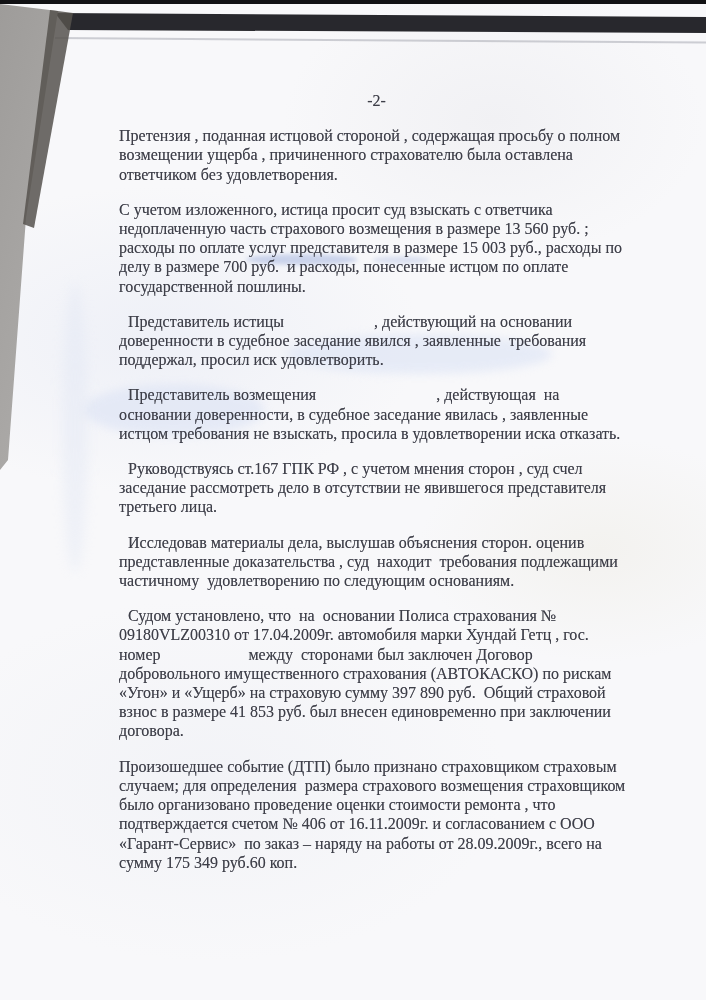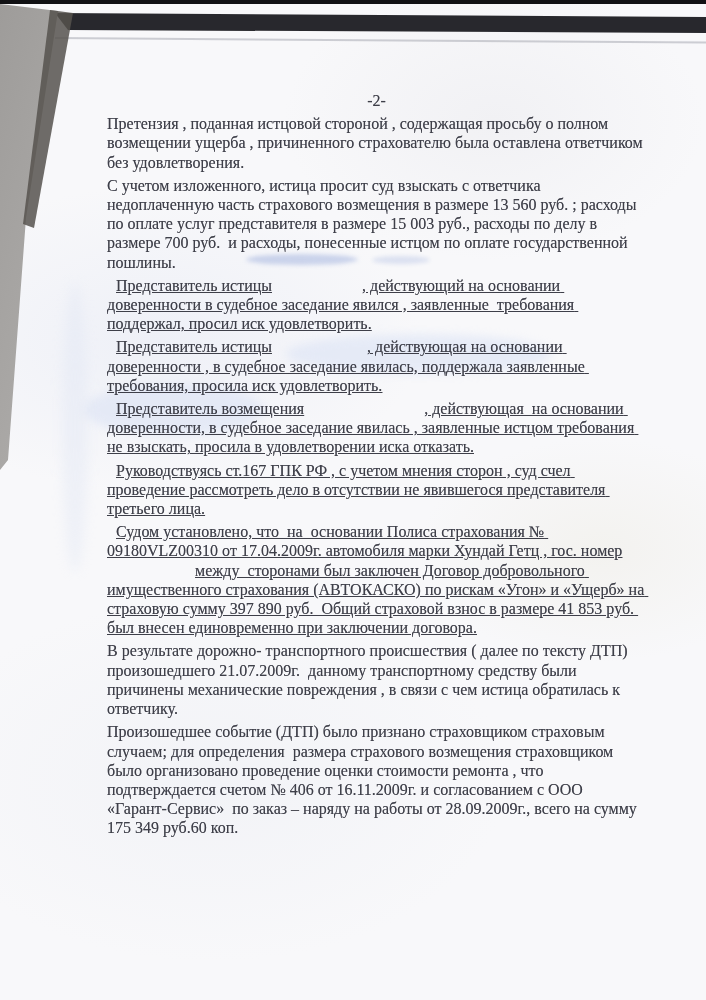--- a/index.html
+++ b/index.html
@@ -36,22 +36,22 @@
   .artifact{border-radius:50%;pointer-events:none;}
   .a1{left:246px;top:254px;width:112px;height:11px;background:var(--artifact-blue);opacity:.5;filter:blur(2px);}
   .a1b{left:372px;top:256px;width:58px;height:8px;background:var(--artifact-blue);opacity:.32;filter:blur(2px);}
   .a2{left:286px;top:334px;width:266px;height:40px;background:#dbe3f5;opacity:.6;filter:blur(5px);}
   .a3{left:84px;top:384px;width:180px;height:52px;background:#d9e1f4;opacity:.55;filter:blur(5px);}
   .a4{left:62px;top:282px;width:26px;height:290px;background:#dfe5f3;opacity:.4;filter:blur(6px);}
   .content{left:103px;top:91px;width:547px;color:var(--ink);
     font-size:16px;line-height:19.2px;
     text-shadow:0 0 .6px rgba(62,63,73,.55);}
   .page-number{text-align:center;margin:0 0 4px 0;}
-  .para{margin:4px;white-space:pre-wrap;}
-  .ind{text-indent:9px;text-decoration:underline;}
+  .para{margin:16px;white-space:pre-wrap;}
+  .ind{text-indent:9px;}
   .redact{display:inline-block;height:10px;}
   .w90{width:90px;}.w95{width:95px;}.w120{width:120px;}.w88{width:88px;}
 </style>
 </head>
 <body>
 
 <div class="full">
 
   <div class="abs top-bar"></div>
   <div class="full shadow-strip"></div>
@@ -67,28 +67,27 @@
 
   <div class="abs content">
     <div class="page-number">-2-</div>
 
     <p class="para">Претензия , поданная истцовой стороной , содержащая просьбу о полном возмещении ущерба , причиненного страхователю была оставлена ответчиком без удовлетворения.</p>
 
     <p class="para">С учетом изложенного, истица просит суд взыскать с ответчика недоплаченную часть страхового возмещения в размере 13 560 руб. ; расходы по оплате услуг представителя в размере 15 003 руб., расходы по делу в размере 700 руб.  и расходы, понесенные истцом по оплате государственной пошлины.</p>
 
     <p class="para ind"><span>Представитель истицы</span><span class="redact w90"></span><span>, действующий на основании доверенности в судебное заседание явился , заявленные  требования поддержал, просил иск удовлетворить.</span></p>
 
-    <p class="para ind"><span>Представитель истицы</span><span class="redact w95"></span><span>, действующая на основании доверенности , в судебное заседание явилась, поддержала заявленные требования, просила иск удовлетворить.</span></p>
 
     <p class="para ind"><span>Представитель возмещения</span><span class="redact w120"></span><span>, действующая  на основании доверенности, в судебное заседание явилась , заявленные истцом требования не взыскать, просила в удовлетворении иска отказать.</span></p>
 
 
-    <p class="para ind">Руководствуясь ст.167 ГПК РФ , с учетом мнения сторон , суд счел проведение рассмотреть дело в отсутствии не явившегося представителя третьего лица.</p>
+    <p class="para ind">Руководствуясь ст.167 ГПК РФ , с учетом мнения сторон , суд счел заседание рассмотреть дело в отсутствии не явившегося представителя третьего лица.</p>
 
+    <p class="para ind">Исследовав материалы дела, выслушав объяснения сторон. оценив представленные доказательства , суд  находит  требования подлежащими  частичному  удовлетворению по следующим основаниям.</p>
 
     <p class="para ind"><span>Судом установлено, что  на  основании Полиса страхования № 09180VLZ00310 от 17.04.2009г. автомобиля марки Хундай Гетц , гос. номер</span><span class="redact w88"></span><span>между  сторонами был заключен Договор добровольного имущественного страхования (АВТОКАСКО) по рискам «Угон» и «Ущерб» на страховую сумму 397 890 руб.  Общий страховой взнос в размере 41 853 руб. был внесен единовременно при заключении договора.</span></p>
 
-    <p class="para">В результате дорожно- транспортного происшествия ( далее по тексту ДТП) произошедшего 21.07.2009г.  данному транспортному средству были причинены механические повреждения , в связи с чем истица обратилась к ответчику.</p>
 
     <p class="para">Произошедшее событие (ДТП) было признано страховщиком страховым случаем; для определения  размера страхового возмещения страховщиком было организовано проведение оценки стоимости ремонта , что подтверждается счетом № 406 от 16.11.2009г. и согласованием с ООО «Гарант-Сервис»  по заказ – наряду на работы от 28.09.2009г., всего на сумму 175 349 руб.60 коп.</p>
   </div>
 
 </div>
 
 </body></html>

